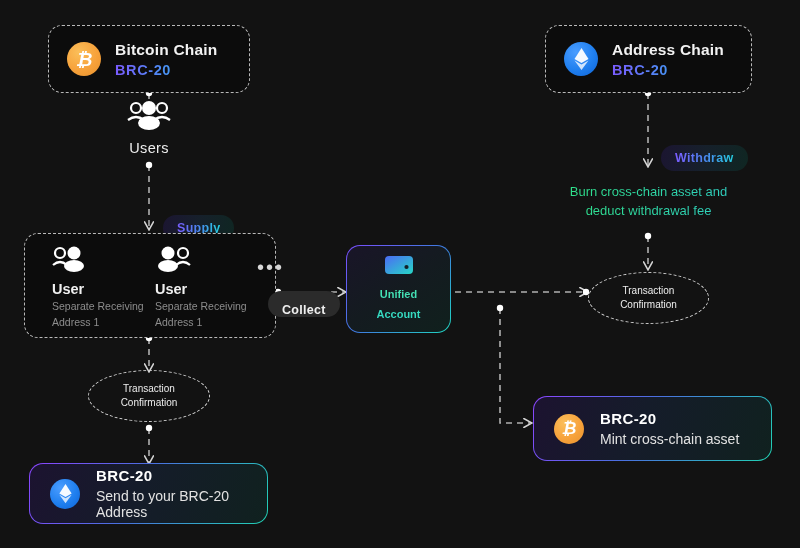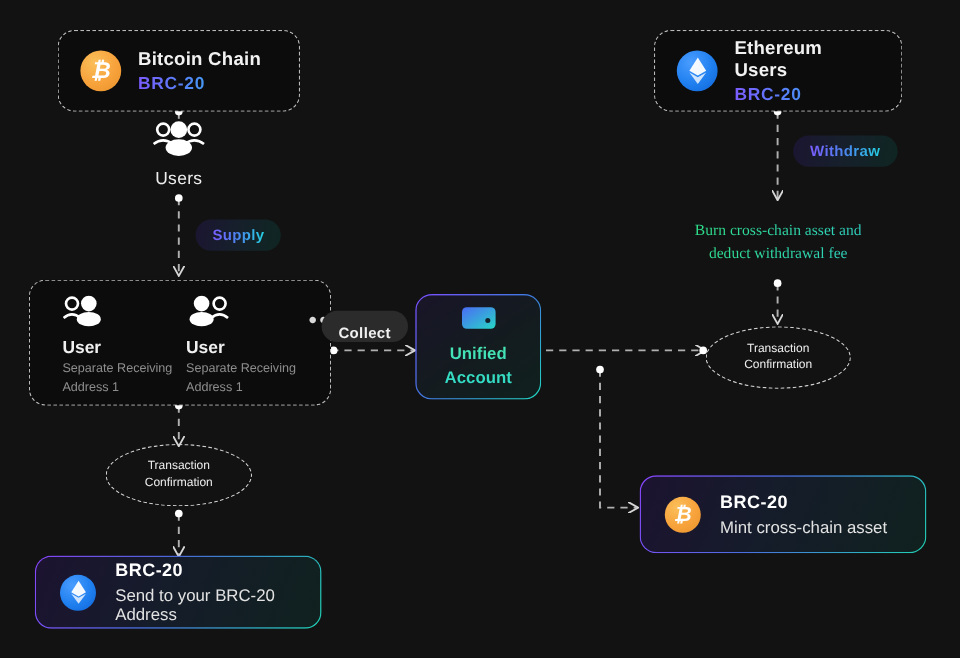--- a/index.html
+++ b/index.html
@@ -61,21 +61,21 @@
     position:absolute;
     border-radius: 14px;
     border: 1.5px dashed transparent;
     background:
       linear-gradient(145deg, #191528 0%, #141b20 50%, #10201d 100%) padding-box,
       linear-gradient(135deg, #7b4dff 0%, #3f7ae0 50%, #1fd6c0 100%) border-box;
     display:flex; flex-direction:column; align-items:center; justify-content:center; gap:8px;
   }
   .wallet-icon { width: 30px; height: 22px; }
   .unified-label {
-    font-size: 14px; font-weight: 700; text-align:center; line-height: 20px;
+    font-size: 11px; font-weight: 700; text-align:center; line-height: 20px;
     background: linear-gradient(180deg, #4be6b0 0%, #2fd9c8 100%);
     -webkit-background-clip:text; background-clip:text;
     -webkit-text-fill-color: transparent; color: transparent;
   }
 
   
   .gradcard {
     position:absolute; border-radius: 14px;
     border: 1.5px dashed transparent;
     background:
@@ -113,21 +113,21 @@
     text-align:center;
     background: transparent;
   }
   .ellipse span { color:#ededed; font-size: 10px; line-height: 14px; }
 
   
   .pill {
     position:absolute; border-radius: 999px;
     display:flex; align-items:center; justify-content:center;
     font-size: 12.5px; font-weight: 700; letter-spacing:.3px;
-    padding: 0 14px; height: 26px;
+    padding: 0 14px; height: 26px; margin-top: 32px;
   }
   .pill.grey { background: #2b2b2b; color:#f0f0f0; }
   .pill.grad {
     background: linear-gradient(100deg, #1b1531 0%, #16202b 50%, #0f2622 100%);
   }
   .pill.grad span {
     background: linear-gradient(90deg, #7b5cff 0%, #4a86f0 50%, #24cfe0 100%);
     -webkit-background-clip:text; background-clip:text;
     -webkit-text-fill-color:transparent; color:transparent;
     font-weight: 700;
@@ -193,21 +193,21 @@
   <div class="node dashbox chainbox" style="left:545px; top:25px; width:207px; height:68px;">
     <div class="coin eth">
       <span class="glyph">
         <svg width="17" height="24" viewBox="0 0 17 24">
           <path d="M8.5 1 L15.5 12 L8.5 16 L1.5 12 Z" fill="#ffffff" opacity="0.95"></path>
           <path d="M8.5 17.4 L15.5 13.4 L8.5 23 L1.5 13.4 Z" fill="#ffffff" opacity="0.78"></path>
         </svg>
       </span>
     </div>
     <div class="chaintext">
-      <div class="chain-title">Ethereum Users</div>
+      <div class="chain-title">Address Chain</div>
       <div class="grad-text">BRC-20</div>
     </div>
   </div>
 
   <div class="users-wrap" style="left:109px; top:100px; width:80px;">
     <span>
       <svg width="46" height="30" viewBox="0 0 46 30">
         <circle cx="10" cy="8" r="5" fill="none" stroke="#ffffff" stroke-width="2.2"></circle>
         <circle cx="36" cy="8" r="5" fill="none" stroke="#ffffff" stroke-width="2.2"></circle>
         <path d="M2 20 q8 -6 16 0" fill="none" stroke="#ffffff" stroke-width="2.2"></path>
@@ -276,21 +276,21 @@
     <div class="unified-label">
       <div>Unified</div>
       <div>Account</div>
     </div>
   </div>
 
   <div class="pill grad" style="left:661px; top:113px;">
     <span>Withdraw</span>
   </div>
 
-  <div class="burnbox" style="left:533px; top:166px; width:231px; height:70px;font-family:Liberation Serif, serif;">
+  <div class="burnbox" style="left:533px; top:166px; width:231px; height:70px;">
     <div class="burn-text">
       <div>Burn cross-chain asset and</div>
       <div>deduct withdrawal fee</div>
     </div>
   </div>
 
   <div class="ellipse" style="left:588px; top:272px; width:121px; height:52px;">
     <span>
       <span>Transaction</span><br>
       <span>Confirmation</span>

